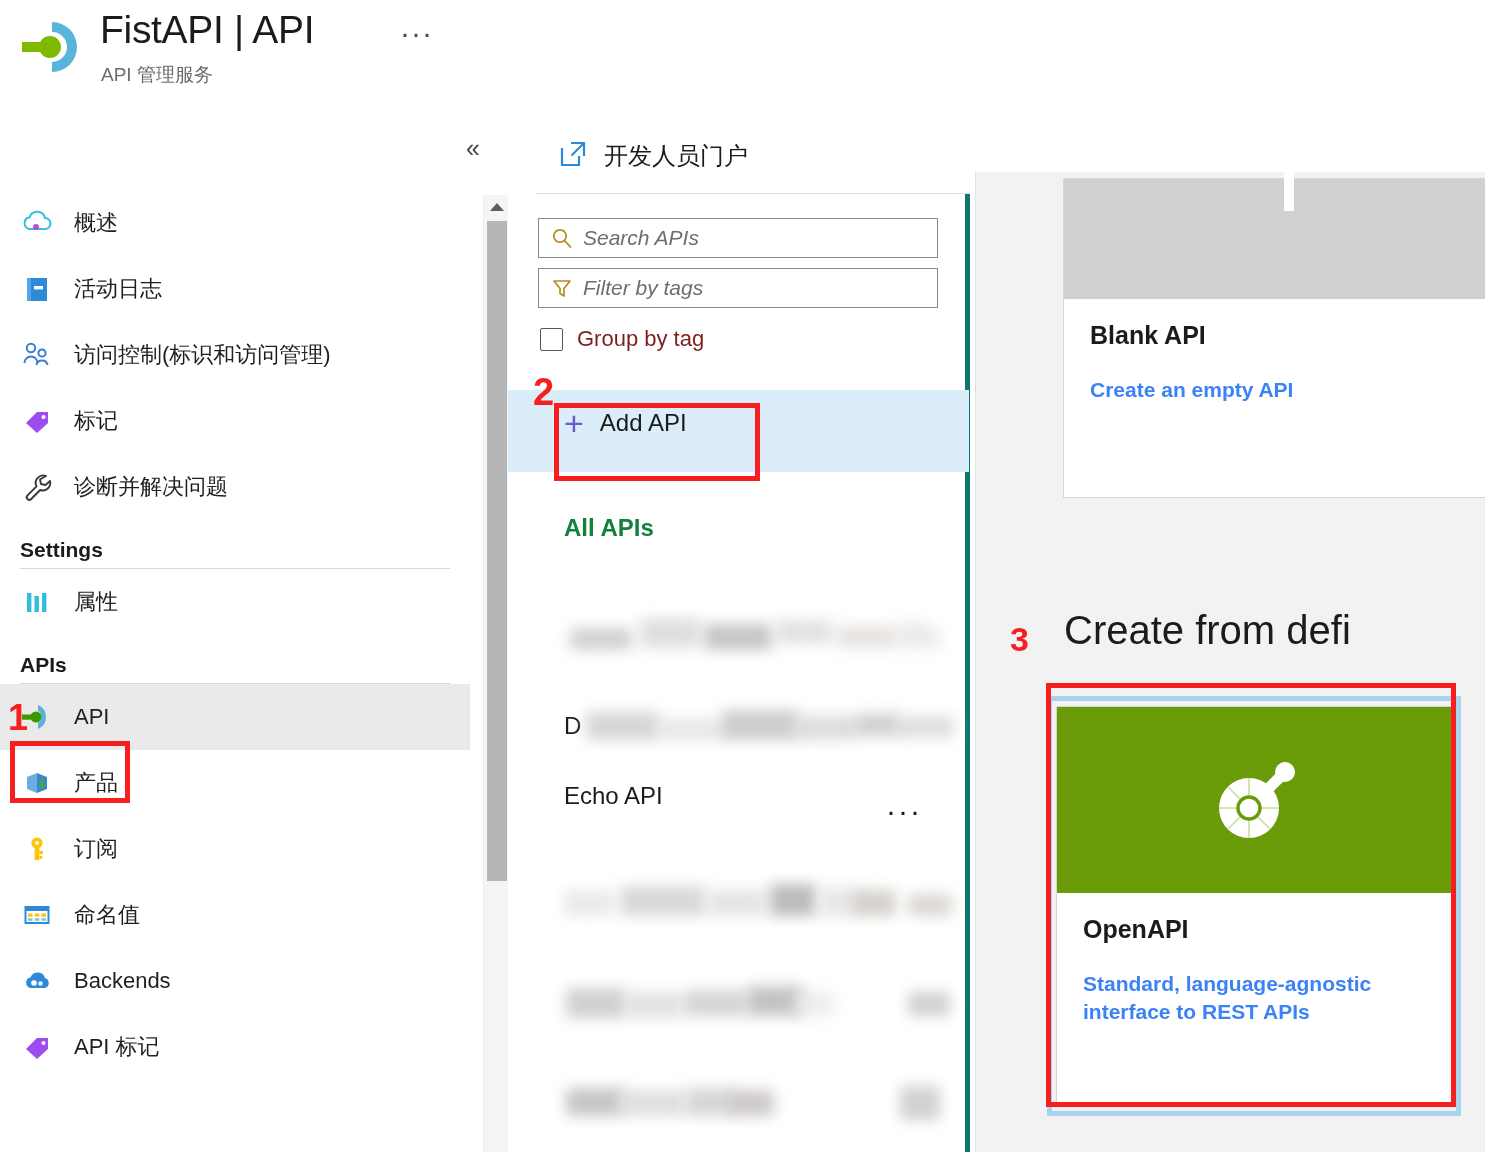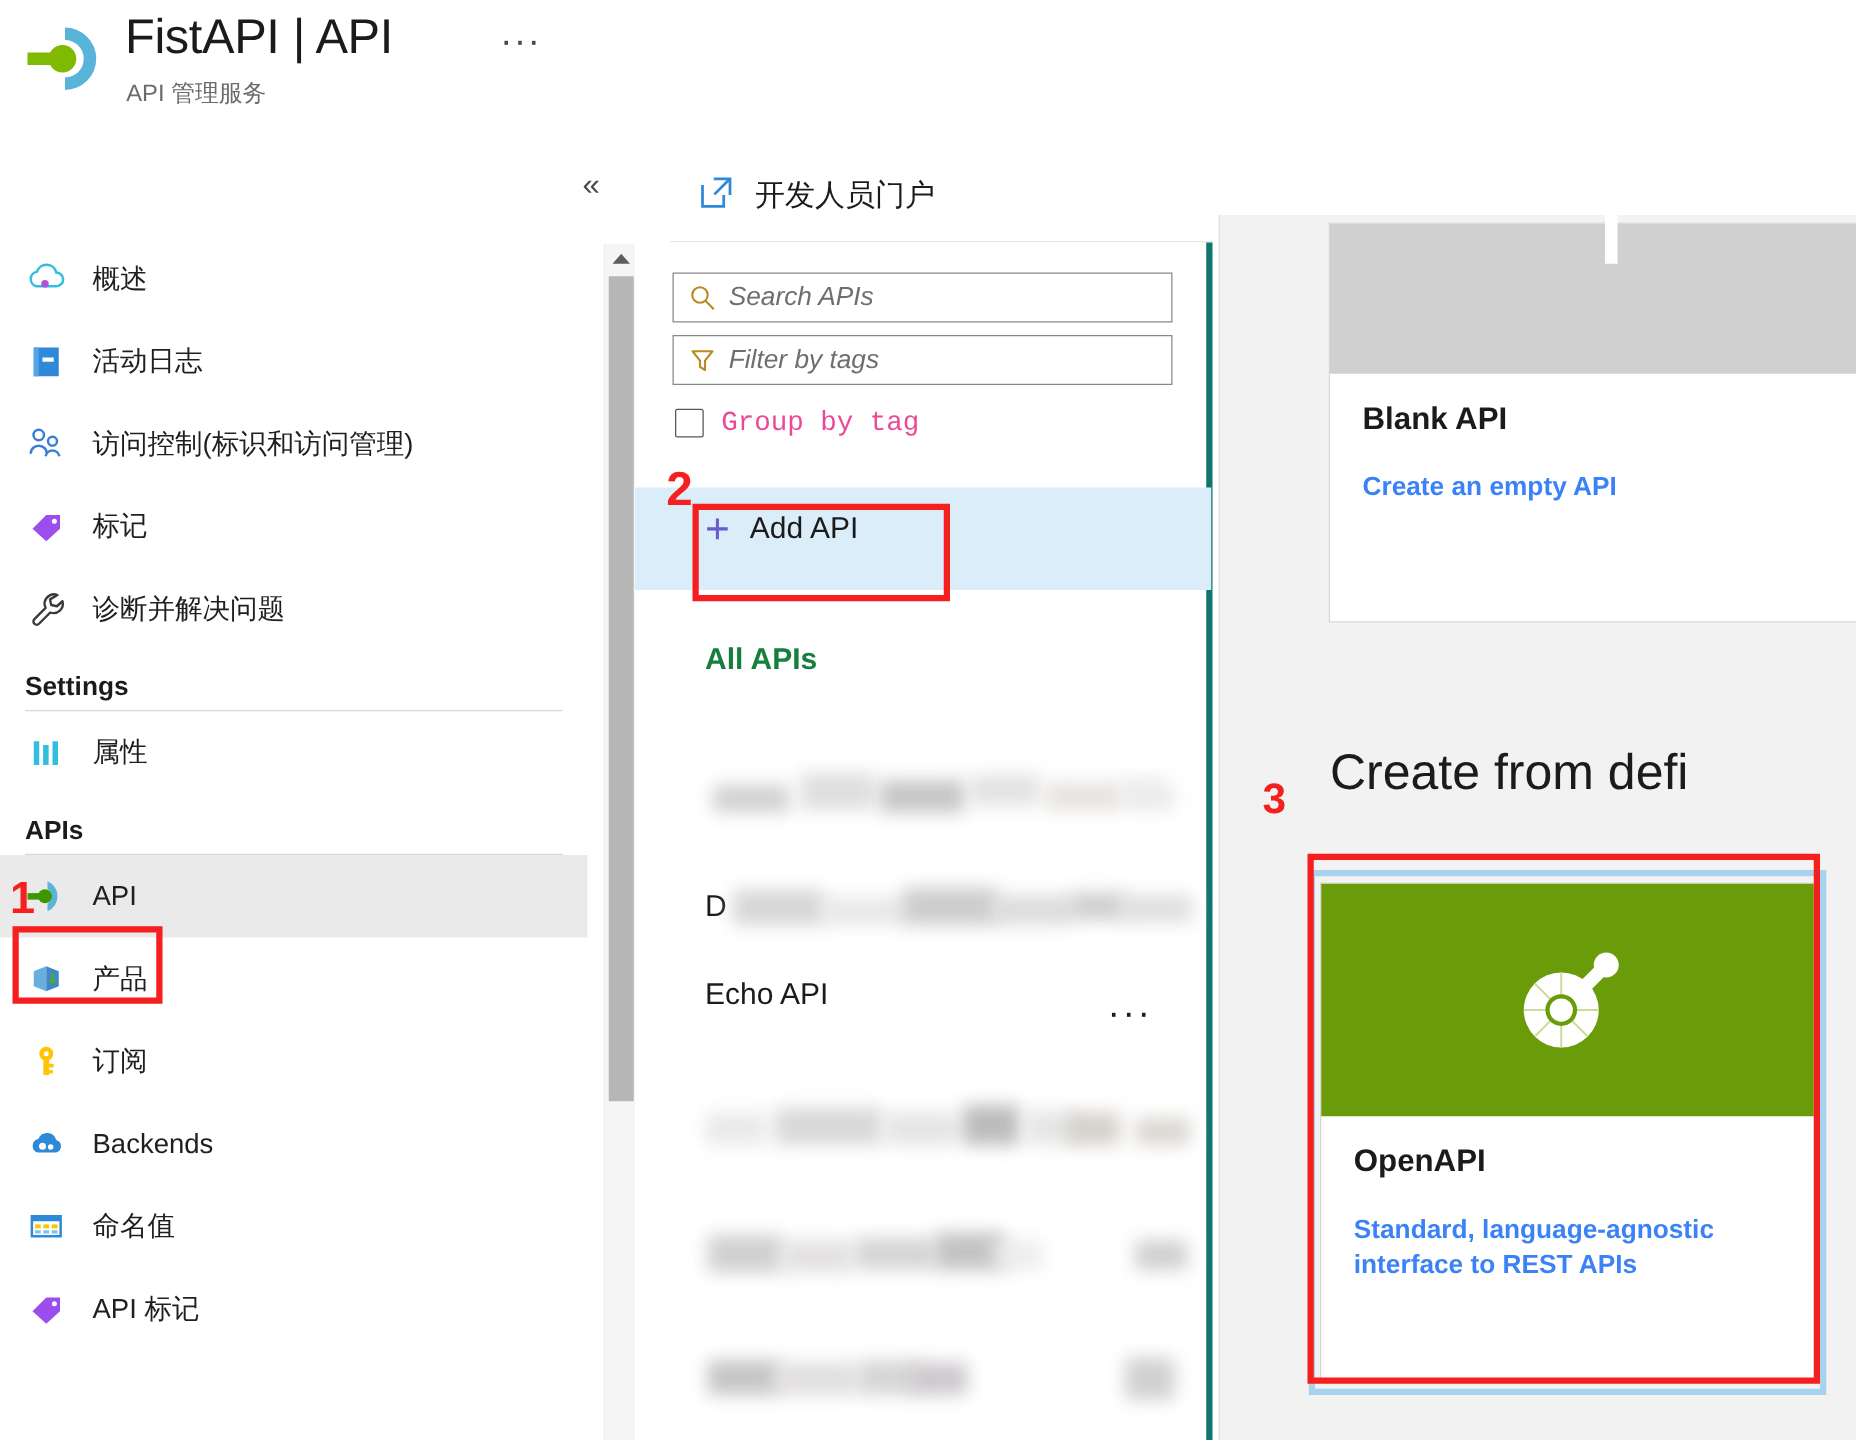--- a/index.html
+++ b/index.html
@@ -43,21 +43,21 @@
   .devportal .lbl { margin-left:16px; font-size:24px; color:#1b1b1b; white-space:nowrap; }
   .mid-divider { position:absolute; left:536px; top:193px; width:434px; height:1px; background:#e1e1e1; }
   .mid { position:absolute; left:508px; top:194px; width:462px; height:958px; background:#fff; border-right:5px solid #0f766e; }
   .mid-inner { position:relative; width:100%; height:100%; }
 
   .fld { position:absolute; left:30px; width:400px; height:40px; border:1px solid #8a8886; background:#fff; display:flex; align-items:center; }
   .fld .gl { margin-left:12px; width:22px; height:22px; flex:0 0 auto; }
   .fld .ph { margin-left:10px; font-size:21px; color:#6e6e6e; font-style:italic; }
   .chk-row { position:absolute; left:32px; top:132px; display:flex; align-items:center; cursor:pointer; }
   .chk-box { width:23px; height:23px; border:1.6px solid #57565a; border-radius:2px; background:#fff; }
-  .chk-lbl { margin-left:14px; font-size:22px; color:#ec4899;font-family:Liberation Mono, monospace; }
+  .chk-lbl { margin-left:14px; font-size:22px; color:#7f1d1d; }
 
   .addapi-band { position:absolute; left:0; top:196px; width:461px; height:82px; background:#daedf9; }
   .addapi-btn { position:absolute; left:56px; top:212px; display:flex; align-items:center; cursor:pointer; }
   .addapi-btn .plus { font-size:34px; color:#6a5acd; font-weight:300; line-height:1; }
   .addapi-btn .lbl { margin-left:16px; font-size:24px; color:#1b1b1b; }
 
   .allapis { position:absolute; left:56px; top:320px; font-size:24px; font-weight:bold; color:#15803d; }
   .api-row { position:absolute; left:0; width:461px; height:90px; cursor:pointer; }
   .api-row .name { position:absolute; left:56px; top:8px; font-size:24px; color:#1b1b1b; white-space:nowrap; }
   .api-row .dots { position:absolute; left:378px; top:22px; font-size:30px; color:#1b1b1b; letter-spacing:2px; line-height:1; }
@@ -77,21 +77,21 @@
   .card .body { padding:22px 26px 0 26px; }
   .card .t { font-size:25px; font-weight:bold; color:#1b1b1b; }
   .card .d { margin-top:26px; font-size:21px; color:#3b82f6; line-height:1.35;font-weight:bold; }
 
   
   #card-blank { left:87px; top:6px; width:452px; height:320px; }
   #card-blank .cap { height:120px; background:#d0d0d0; position:relative; }
   .plus-shape-v { position:absolute; left:50%; top:-26px; margin-left:-5px; width:10px; height:58px; background:#fff; }
   .plus-shape-h { position:absolute; left:50%; top:-26px; margin-left:-44px; width:88px; height:8px; background:#fff; }
 
-  .sect-title { position:absolute; left:88px; top:424px; font-size:40px; color:#1b1b1b; white-space:nowrap; }
+  .sect-title { position:absolute; left:88px; top:436px; font-size:40px; color:#1b1b1b; white-space:nowrap; }
 
   
   #card-open { left:80px; top:534px; width:396px; height:400px; border:1px solid #d6d6d6; }
   #card-open .cap { height:186px; background:#6a9c0a; }
   .openapi-sel { position:absolute; left:71px; top:524px; width:414px; height:420px; border:5px solid #a8d3ee; }
   .ann-box { position:absolute; border:5px solid #f51f1f; pointer-events:none; }
   .ann-num { position:absolute; color:#f51f1f; font-weight:bold; line-height:1; }
 
   .wm-icon { width:100px; height:100px; }
 </style>
@@ -217,42 +217,42 @@
           <rect x="19.3" y="19" width="3.6" height="3" fill="#ffc400"></rect>
           <rect x="19.3" y="24" width="3" height="2.8" fill="#ffc400"></rect>
         </svg>
       </span>
       <span class="lbl">订阅</span>
     </div>
 
     <div class="nav-item">
       <span class="ico">
         <svg viewBox="0 0 34 34" width="34" height="34">
-          <path d="M10 24 A5.6 5.6 0 0 1 10.6 13.2 A7.6 7.6 0 0 1 25 14 A5.2 5.2 0 0 1 25 24 Z" fill="#2e8ad8"></path>
-          <circle cx="14" cy="19" r="2.8" fill="#fff"></circle>
-          <circle cx="20.5" cy="19.5" r="2.2" fill="#fff"></circle>
-        </svg>
-      </span>
-      <span class="lbl">Backends</span>
-    </div>
-
-    <div class="nav-item">
-      <span class="ico">
-        <svg viewBox="0 0 34 34" width="34" height="34">
           <rect x="5.5" y="9" width="23" height="16" fill="#fff" stroke="#2e8ad8" stroke-width="2"></rect>
           <rect x="5.5" y="9" width="23" height="4" fill="#2e8ad8"></rect>
           <rect x="8" y="15.5" width="4.6" height="3.2" fill="#ffc400"></rect>
           <rect x="14.7" y="15.5" width="4.6" height="3.2" fill="#ffc400"></rect>
           <rect x="21.4" y="15.5" width="4.6" height="3.2" fill="#ffc400"></rect>
           <rect x="8" y="20.2" width="4.6" height="2.6" fill="#7fc4f0"></rect>
           <rect x="14.7" y="20.2" width="4.6" height="2.6" fill="#7fc4f0"></rect>
           <rect x="21.4" y="20.2" width="4.6" height="2.6" fill="#7fc4f0"></rect>
         </svg>
       </span>
       <span class="lbl">命名值</span>
+    </div>
+
+    <div class="nav-item">
+      <span class="ico">
+        <svg viewBox="0 0 34 34" width="34" height="34">
+          <path d="M10 24 A5.6 5.6 0 0 1 10.6 13.2 A7.6 7.6 0 0 1 25 14 A5.2 5.2 0 0 1 25 24 Z" fill="#2e8ad8"></path>
+          <circle cx="14" cy="19" r="2.8" fill="#fff"></circle>
+          <circle cx="20.5" cy="19.5" r="2.2" fill="#fff"></circle>
+        </svg>
+      </span>
+      <span class="lbl">Backends</span>
     </div>
 
     <div class="nav-item">
       <span class="ico">
         <svg viewBox="0 0 34 34" width="34" height="34">
           <path d="M6 19 L17 8 L28 8 L28 19 L17 29 Z" fill="#9b4ded"></path>
           <circle cx="23.5" cy="13" r="2" fill="#fff"></circle>
         </svg>
       </span>
       <span class="lbl">API 标记</span>

